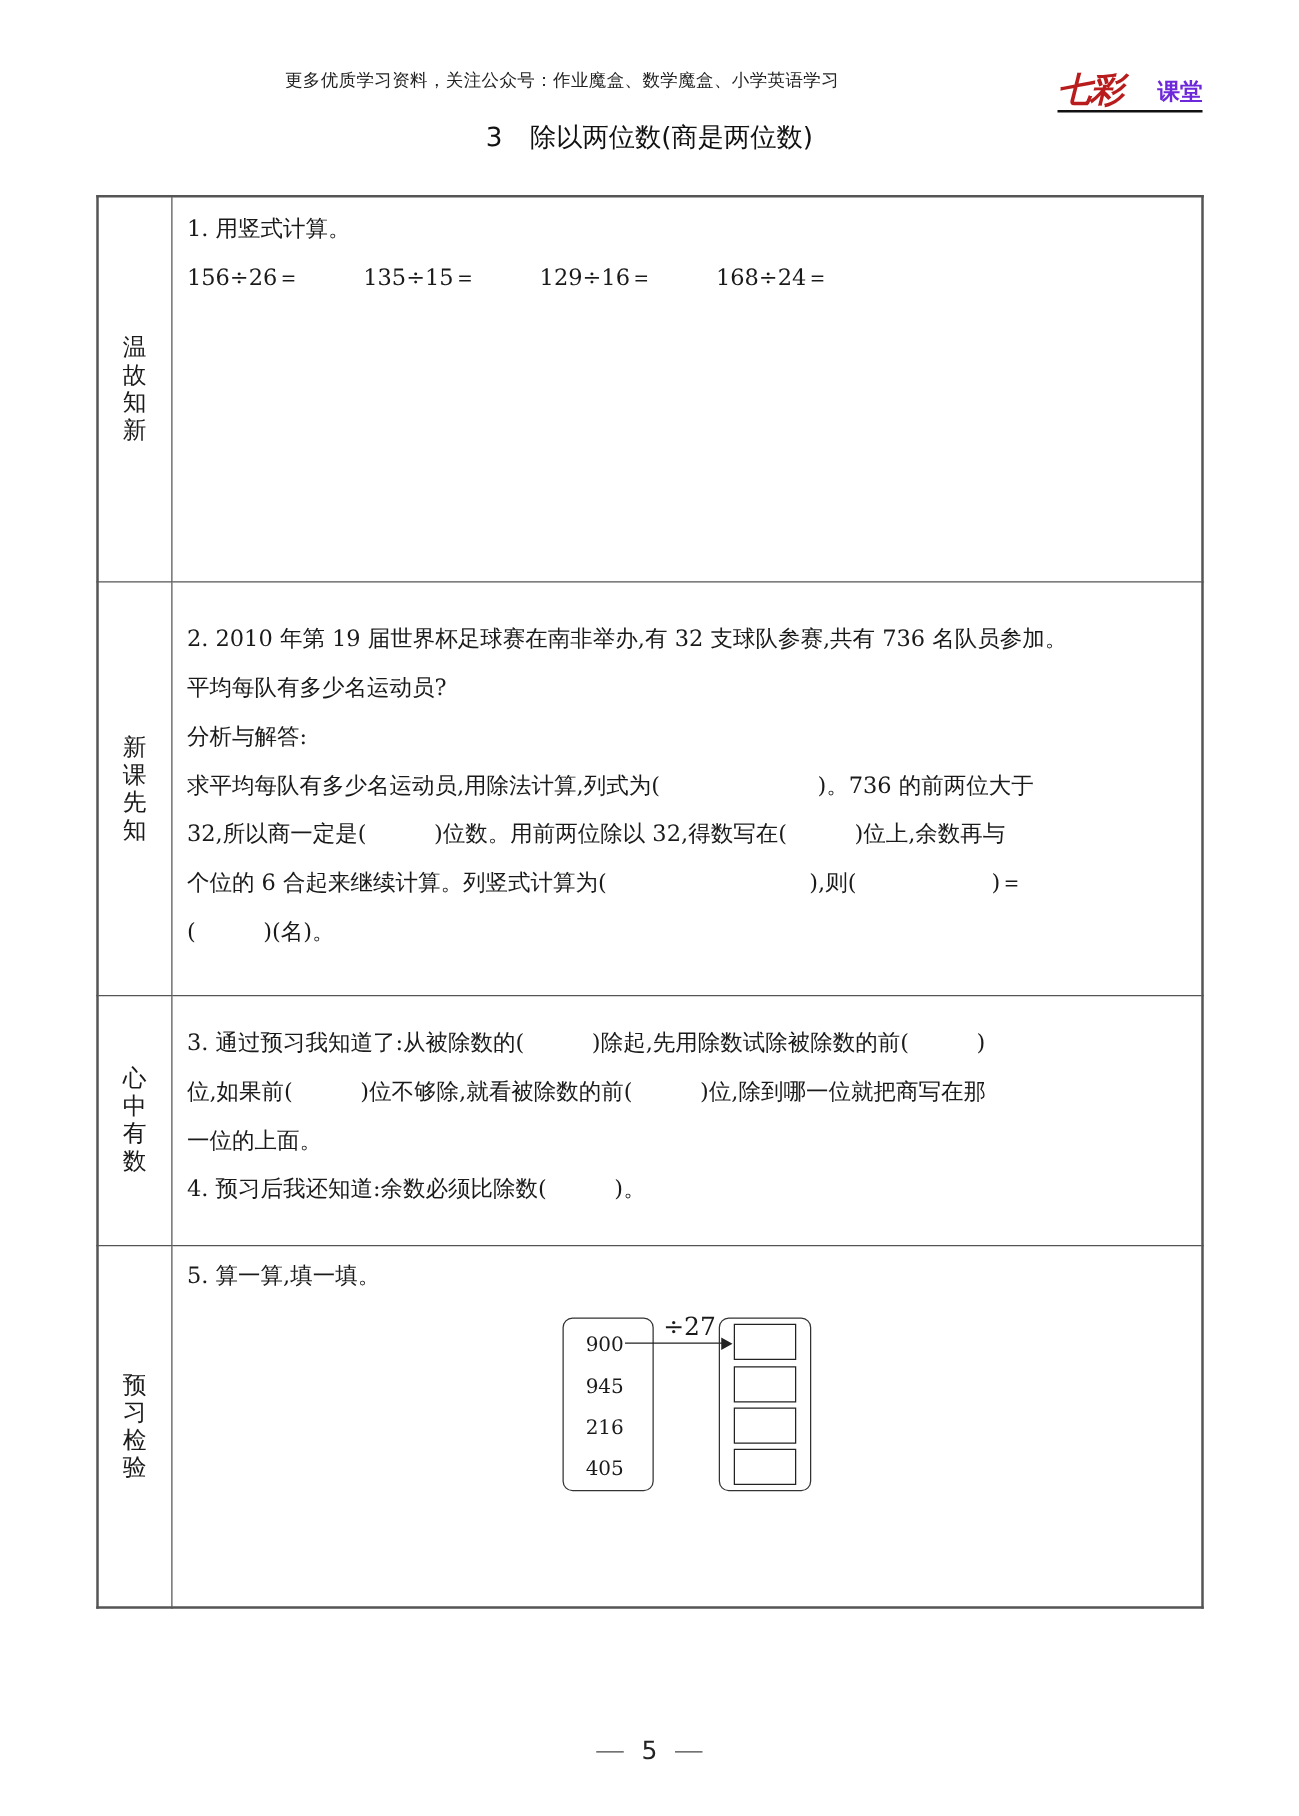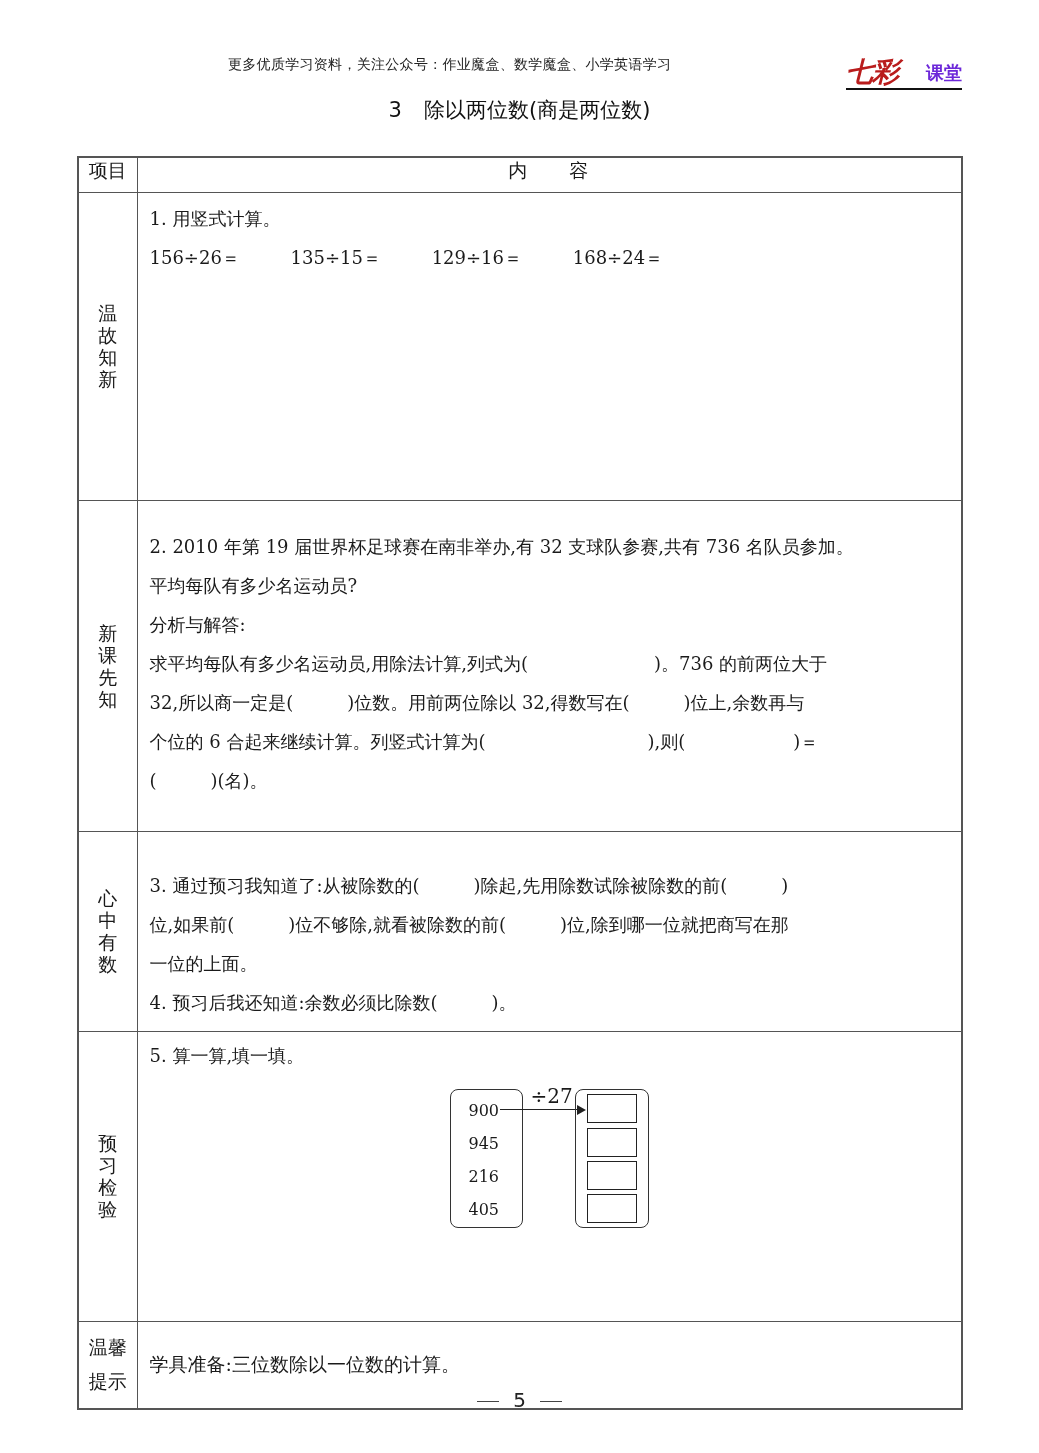--- a/index.html
+++ b/index.html
@@ -56,24 +56,20 @@
   <span class="b-small">课堂</span>
   <div class="b-line"></div>
 </div>
 
 <div class="title">
   <span class="num">3</span><span>除以两位数(商是两位数)</span>
 </div>
 
 <table class="main">
   <tbody>
-      <tr class="hdr">
-    <th class="col-label">项目</th>
-    <th class="content-h">内容</th>
-  </tr>
 
   <tr class="row1">
     <td class="col-label" style="vertical-align:middle;">
       <div class="vlabel">
         <span>温</span>
         <span>故</span>
         <span>知</span>
         <span>新</span>
       </div>
     </td>
@@ -110,21 +106,21 @@
 
   <tr class="row3">
     <td class="col-label" style="vertical-align:middle;">
       <div class="vlabel">
         <span>心</span>
         <span>中</span>
         <span>有</span>
         <span>数</span>
       </div>
     </td>
-    <td class="cell" style="padding-top:34px;">
+    <td class="cell" style="padding-top:18px;">
       <div>3. 通过预习我知道了:从被除数的(　　　)除起,先用除数试除被除数的前(　　　)</div>
       <div>位,如果前(　　　)位不够除,就看被除数的前(　　　)位,除到哪一位就把商写在那</div>
       <div>一位的上面。</div>
       <div>4. 预习后我还知道:余数必须比除数(　　　)。</div>
     </td>
   </tr>
 
   <tr class="row4">
     <td class="col-label" style="vertical-align:middle;">
       <div class="vlabel">
@@ -149,25 +145,18 @@
         <div class="right-box">
           <div class="slot" style="top:4px;"></div>
           <div class="slot" style="top:38px;"></div>
           <div class="slot" style="top:71px;"></div>
           <div class="slot" style="top:104px;"></div>
         </div>
       </div>
     </td>
   </tr>
 
-  <tr class="row5">
-    <td class="col-label tip-label">
-      <div>温馨</div>
-      <div>提示</div>
-    </td>
-    <td class="tip-cell">学具准备:三位数除以一位数的计算。</td>
-  </tr>
 </tbody>
   </table>
 
 <div class="page-num">
   <span class="dash"></span><span>5</span><span class="dash"></span>
 </div>
 
 </body></html>

